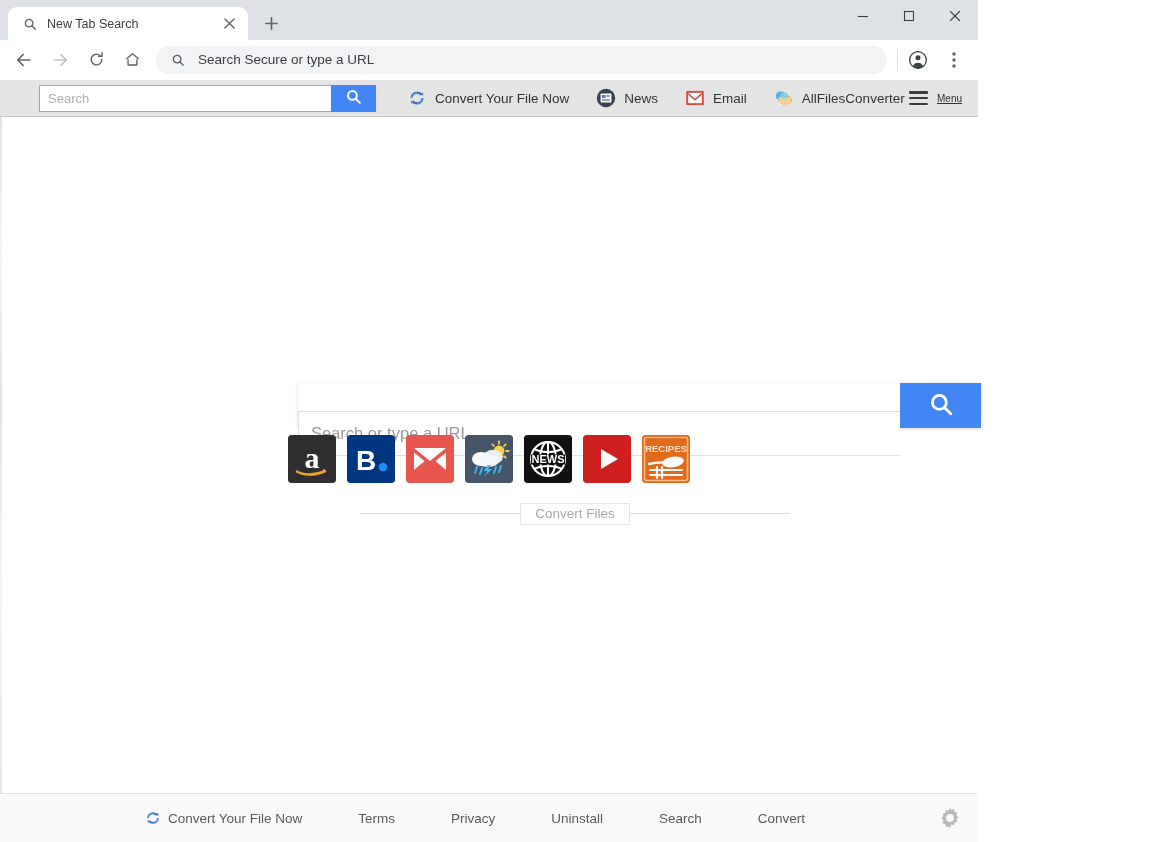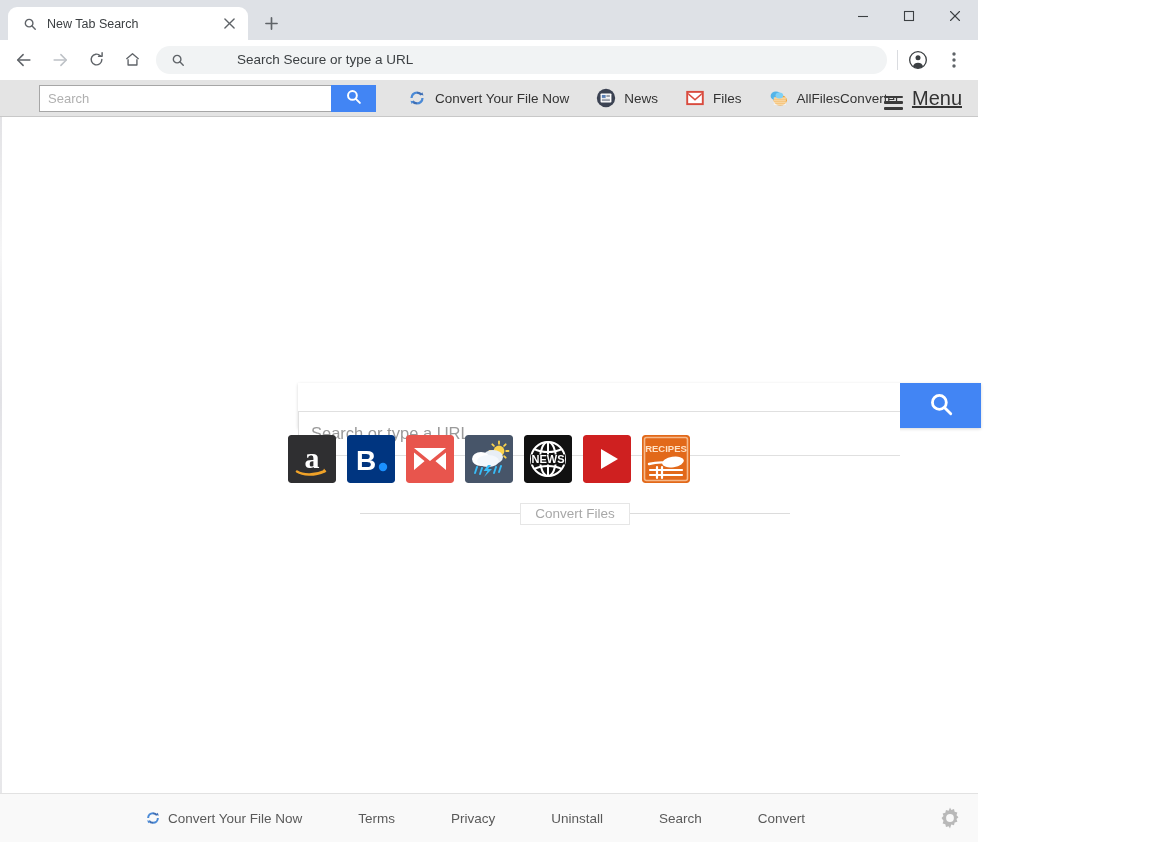--- a/index.html
+++ b/index.html
@@ -98,21 +98,20 @@
   }
   .omnibox-icon {
     width: 16px; height: 16px; flex: 0 0 16px;
     margin-right: 12px;
     display: flex; align-items: center; justify-content: center;
     color: #5f6368;
   }
   .omnibox-text {
     font-size: 13.5px; color: #3c4043;
     white-space: nowrap;
-    margin-left: 39px;
   }
   .nav-divider {
     width: 1px; height: 20px; background: #dadce0; margin: 0 2px;
   }
 
   
   .exttoolbar {
     height: 37px;
     background: #e4e4e4;
     border-bottom: 1px solid #c8c8c8;
@@ -151,22 +150,22 @@
     color: #333333;
     white-space: nowrap;
   }
   .ext-link-icon {
     width: 21px; height: 21px; flex: 0 0 21px;
     margin-right: 8px;
     display: flex; align-items: center; justify-content: center;
   }
   .ext-menu {
     position: absolute; right: 16px;
-    display: flex; align-items: flex-end;
-    font-size: 20px; color: #333; text-decoration: underline;
+    display: flex; align-items: center;
+    font-size: 10px; color: #333; text-decoration: underline;
   }
   .hamburger {
     width: 19px; height: 14px;
     margin-right: 9px;
     display: flex; flex-direction: column; justify-content: space-between;
   }
   .hamburger span { display:block; height: 2.5px; background: #3b3b3b; border-radius: 1px; }
 
   
   .page {
@@ -412,21 +411,21 @@
       </a>
 
       <a class="ext-link">
         <span class="ext-link-icon">
           <svg width="20" height="20" viewBox="0 0 24 24">
             <rect x="1.5" y="3.5" width="21" height="17" fill="#d94b3e"></rect>
             <rect x="3.8" y="5.8" width="16.4" height="12.4" fill="#ffffff"></rect>
             <path d="M3.8 5.8L12 13l8.2-7.2v2.4L12 15.4 3.8 8.2z" fill="#d94b3e"></path>
           </svg>
         </span>
-        <span>Files</span>
+        <span>Email</span>
       </a>
 
       <a class="ext-link">
         <span class="ext-link-icon">
           <svg width="21" height="21" viewBox="0 0 24 24">
             <ellipse cx="9" cy="9" rx="6" ry="5" fill="#53b4e8"></ellipse>
             <ellipse cx="14" cy="14" rx="7.6" ry="6" fill="#f0a22e"></ellipse>
             <path d="M7 11.5h13M7 13.8h13M7 16.1h13M7 18.4h13" stroke="#ffffff" stroke-width="1.1" stroke-linecap="round"></path>
             <ellipse cx="13" cy="8.6" rx="4.4" ry="3.4" fill="#7fd0f5"></ellipse>
           </svg>

